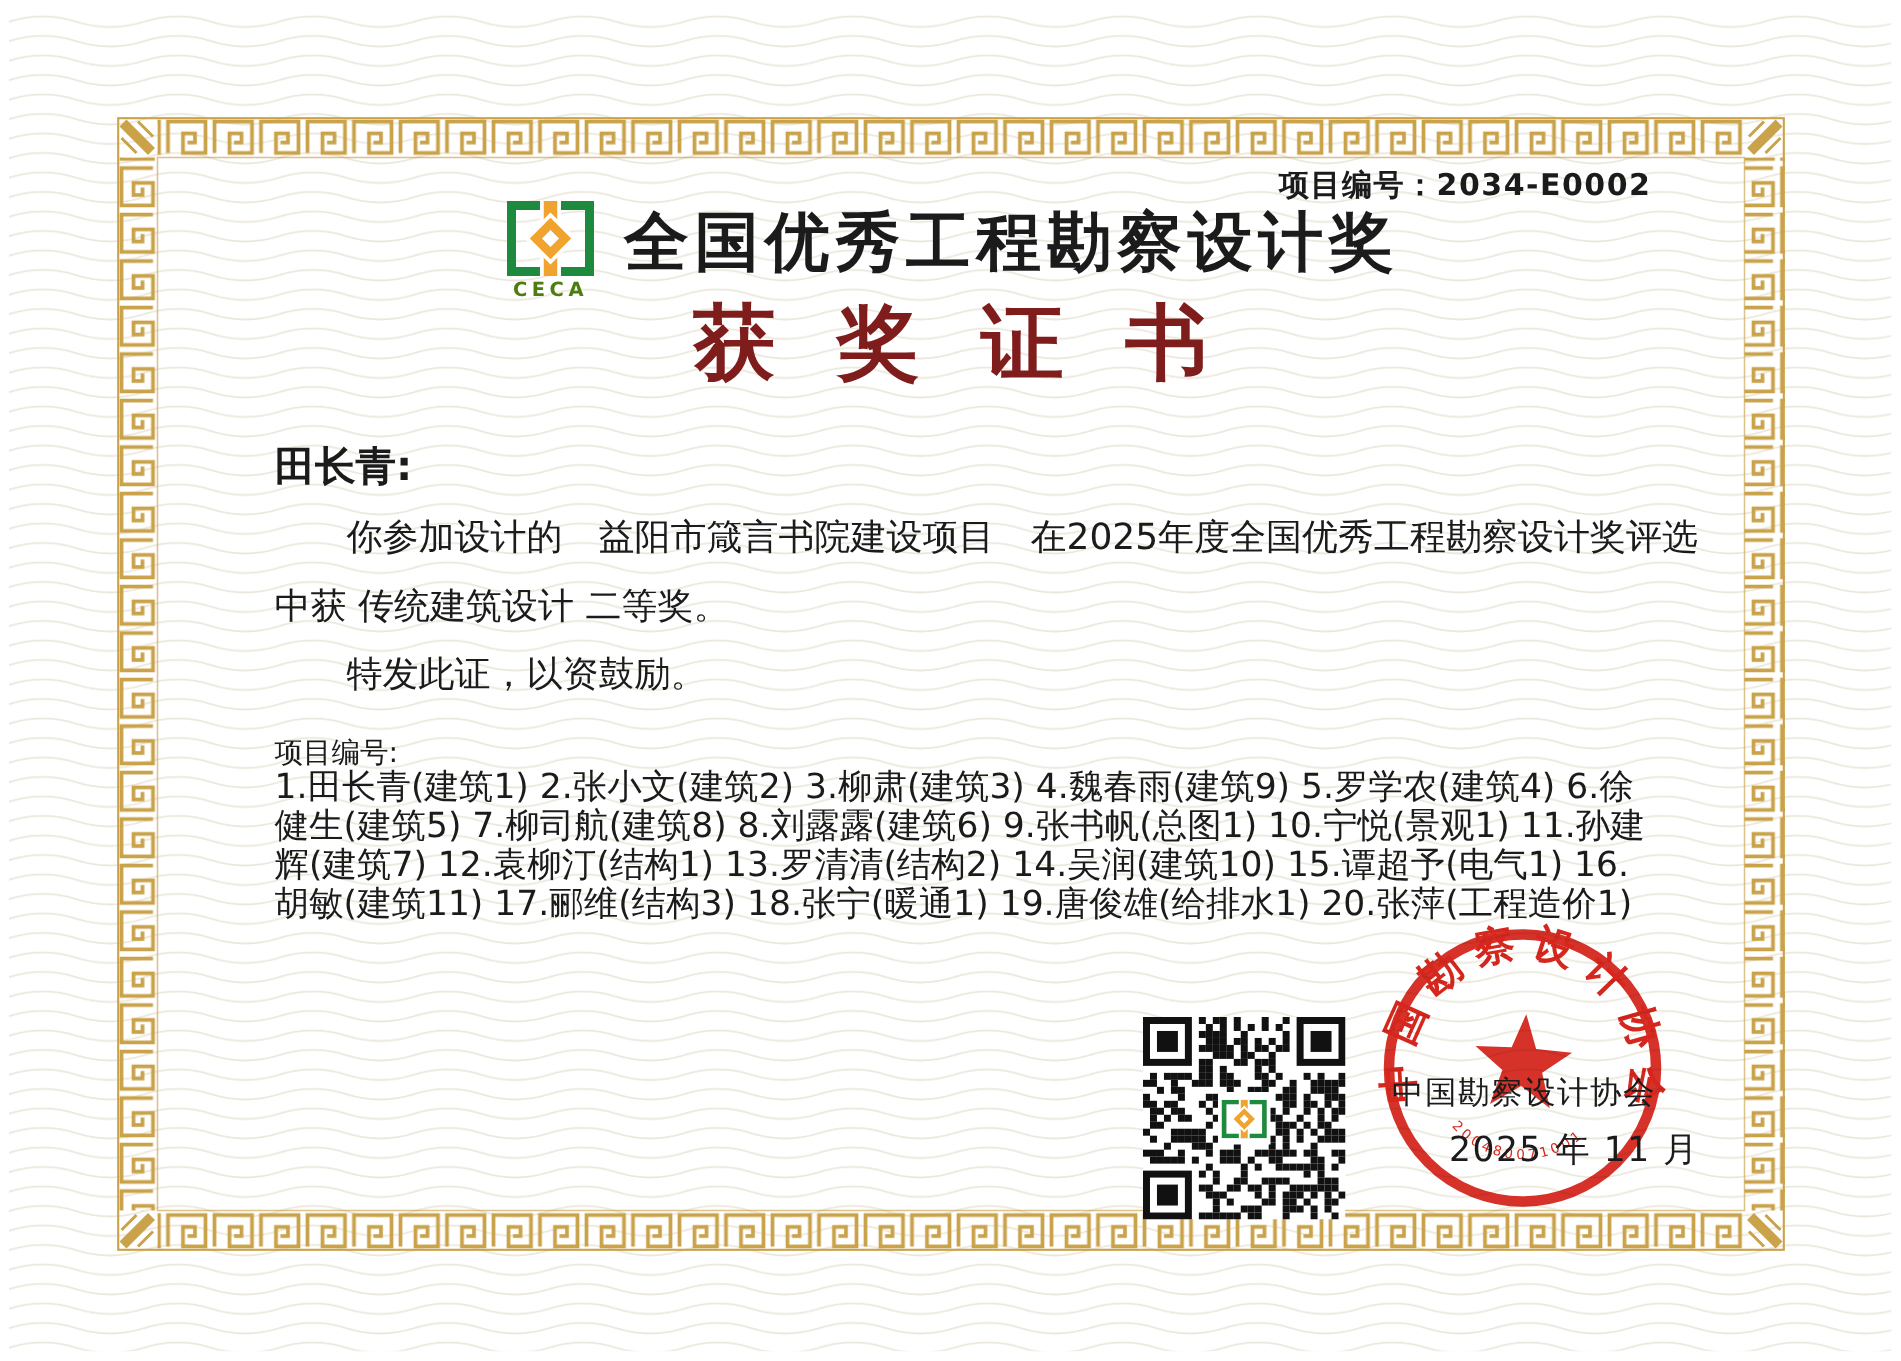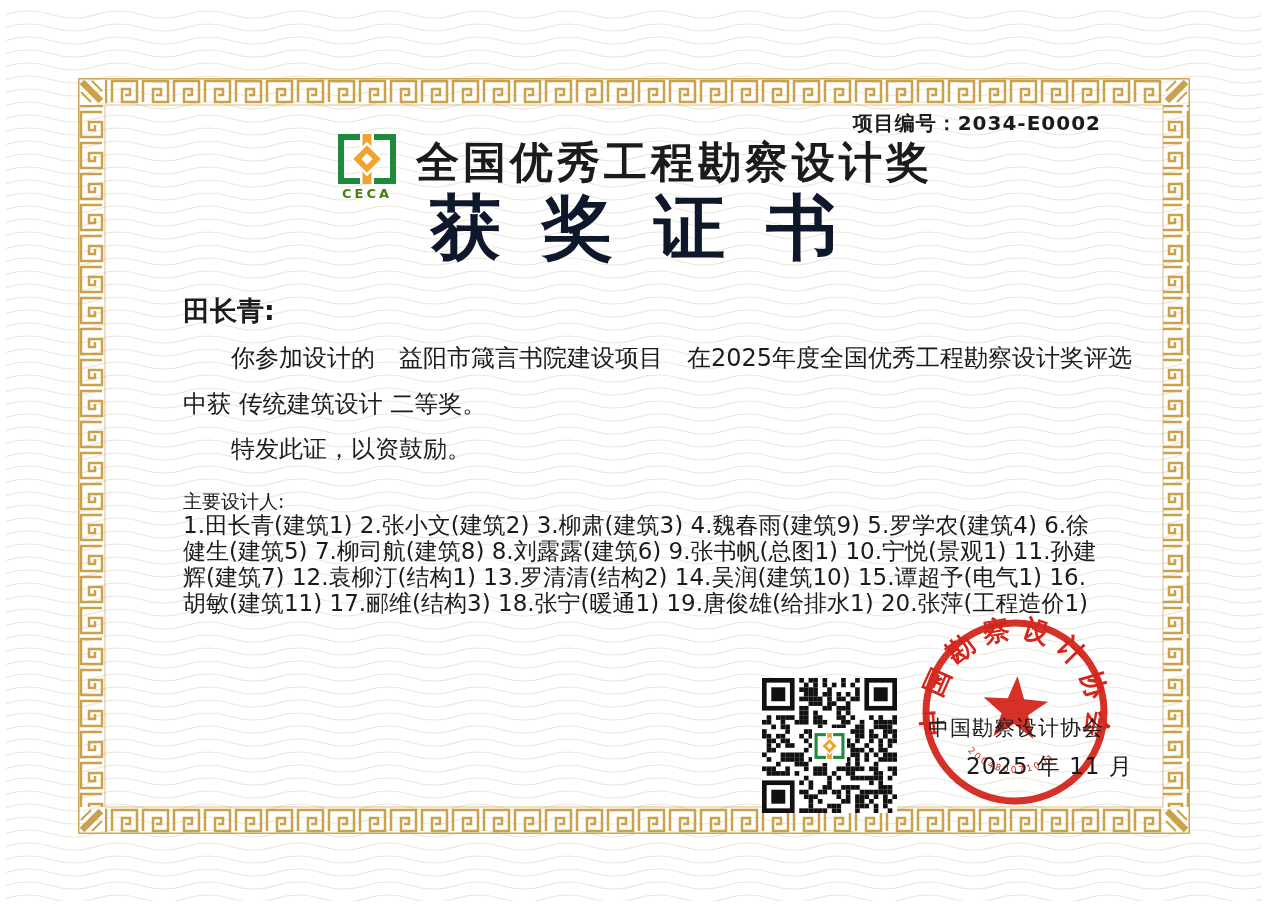--- a/index.html
+++ b/index.html
@@ -14,21 +14,21 @@
   .project-no{top:110px;right:166px;font-size:20px;letter-spacing:1px;}
   .project-no .lbl{font-weight:600;}
   .project-no .val{font-weight:800;font-family:"DejaVu Sans","Liberation Sans",sans-serif;}
 
   .title-row{top:134px;left:0;right:0;display:flex;justify-content:center;align-items:flex-start;gap:16px;}
   .ceca{width:66px;text-align:center;}
   .ceca-text{font-size:13px;font-weight:800;color:#4d7c0f;letter-spacing:3px;margin-top:-2px;}
   .award-title{font-size:43px;font-weight:800;letter-spacing:4px;line-height:56px;margin:0;}
 
   .cert-title{top:197px;left:0;right:0;text-align:center;margin:0;
-    font-size:71px;line-height:62px;font-weight:900;color:#0f172a;
+    font-size:55px;line-height:62px;font-weight:900;color:#7f1d1d;
     letter-spacing:41px;padding-left:41px;}
 
   .recipient{top:293px;left:183px;font-size:27px;font-weight:800;}
   .body-line{font-size:24px;line-height:32px;white-space:nowrap;}
   .l1{top:342px;left:231px;text-align:right;}
   .l2{top:388px;left:183px;}
   .l3{top:433px;left:231px;}
 
   .designers-label{top:489px;left:183px;font-size:19px;}
   .designers{top:512px;left:183px;width:922px;font-size:23px;line-height:26px;}
@@ -112,21 +112,21 @@
   <h2 class="abs cert-title">获奖证书</h2>
 
   <div class="abs recipient">
     <span>田长青</span><span>:</span>
   </div>
 
   <div class="abs body-line l1">你参加设计的　益阳市箴言书院建设项目　在2025年度全国优秀工程勘察设计奖评选</div>
   <div class="abs body-line l2">中获 传统建筑设计 二等奖。</div>
   <div class="abs body-line l3">特发此证，以资鼓励。</div>
 
-  <div class="abs designers-label">主要设计人:</div>
+  <div class="abs designers-label">项目编号:</div>
   <div class="abs designers">1.田长青(建筑1) 2.张小文(建筑2) 3.柳肃(建筑3) 4.魏春雨(建筑9) 5.罗学农(建筑4) 6.徐健生(建筑5) 7.柳司航(建筑8) 8.刘露露(建筑6) 9.张书帆(总图1) 10.宁悦(景观1) 11.孙建辉(建筑7) 12.袁柳汀(结构1) 13.罗清清(结构2) 14.吴润(建筑10) 15.谭超予(电气1) 16.胡敏(建筑11) 17.郦维(结构3) 18.张宁(暖通1) 19.唐俊雄(给排水1) 20.张萍(工程造价1)</div>
 
   <div class="abs qr">
     <svg id="qrsvg" width="135" height="135">
         <rect x="0" y="0" width="135" height="135" fill="#ffffff"></rect>
         <rect x="37.241379310344826" y="0" width="4.655172413793103" height="4.655172413793103" fill="#111111"></rect>
         <rect x="46.55172413793103" y="0" width="4.655172413793103" height="4.655172413793103" fill="#111111"></rect>
         <rect x="51.206896551724135" y="0" width="4.655172413793103" height="4.655172413793103" fill="#111111"></rect>
         <rect x="60.51724137931034" y="0" width="4.655172413793103" height="4.655172413793103" fill="#111111"></rect>
         <rect x="79.13793103448276" y="0" width="4.655172413793103" height="4.655172413793103" fill="#111111"></rect>

